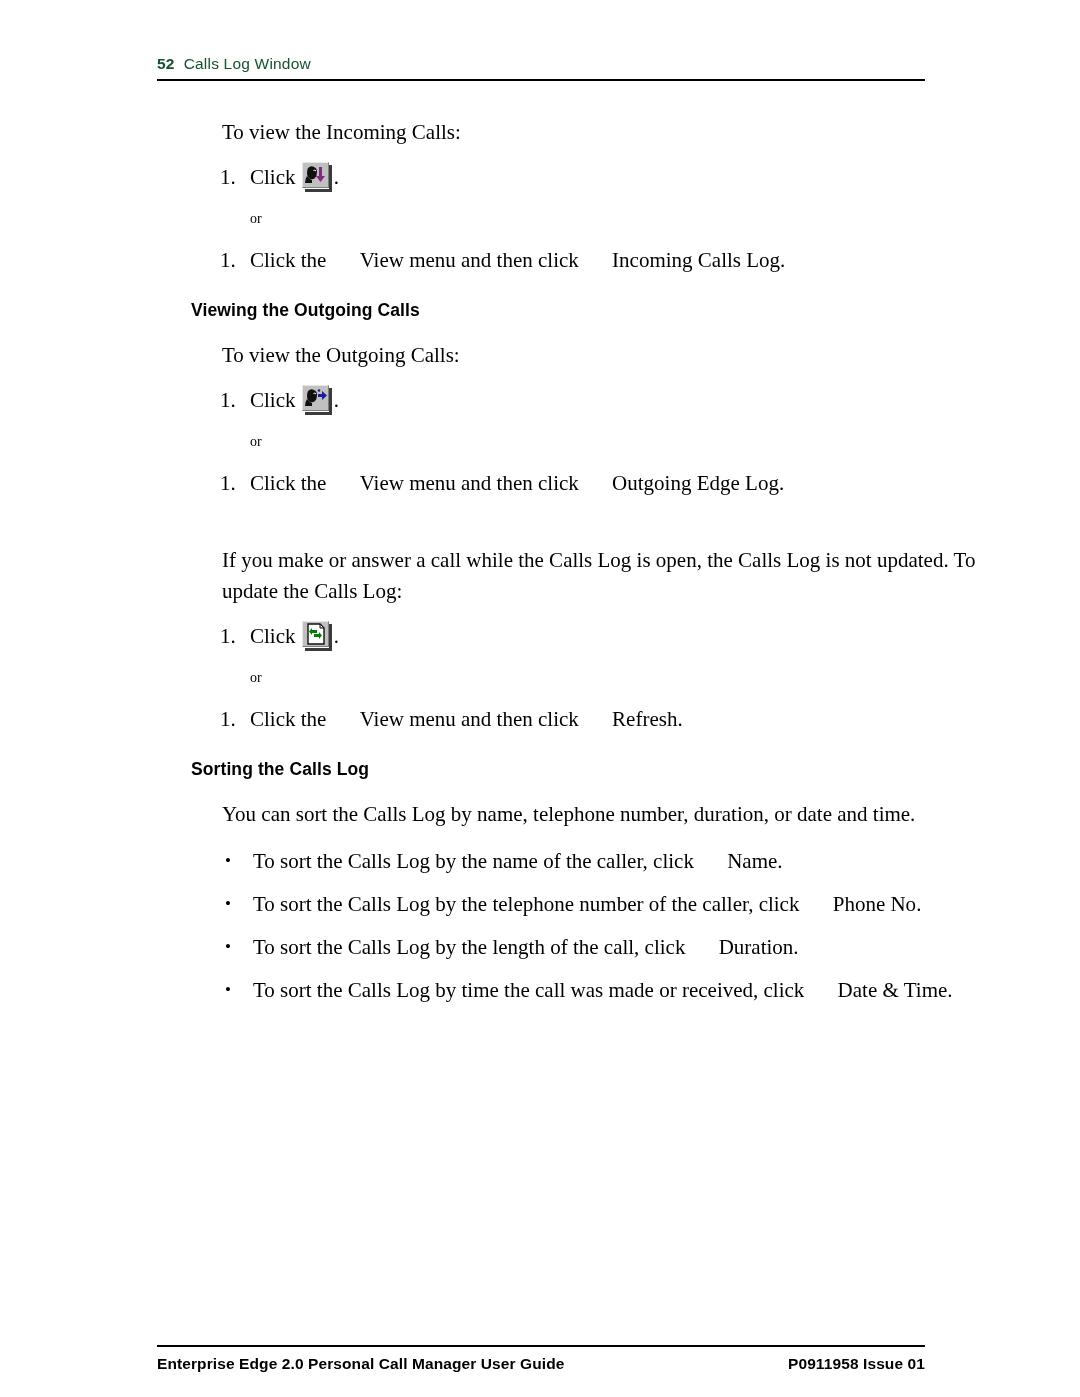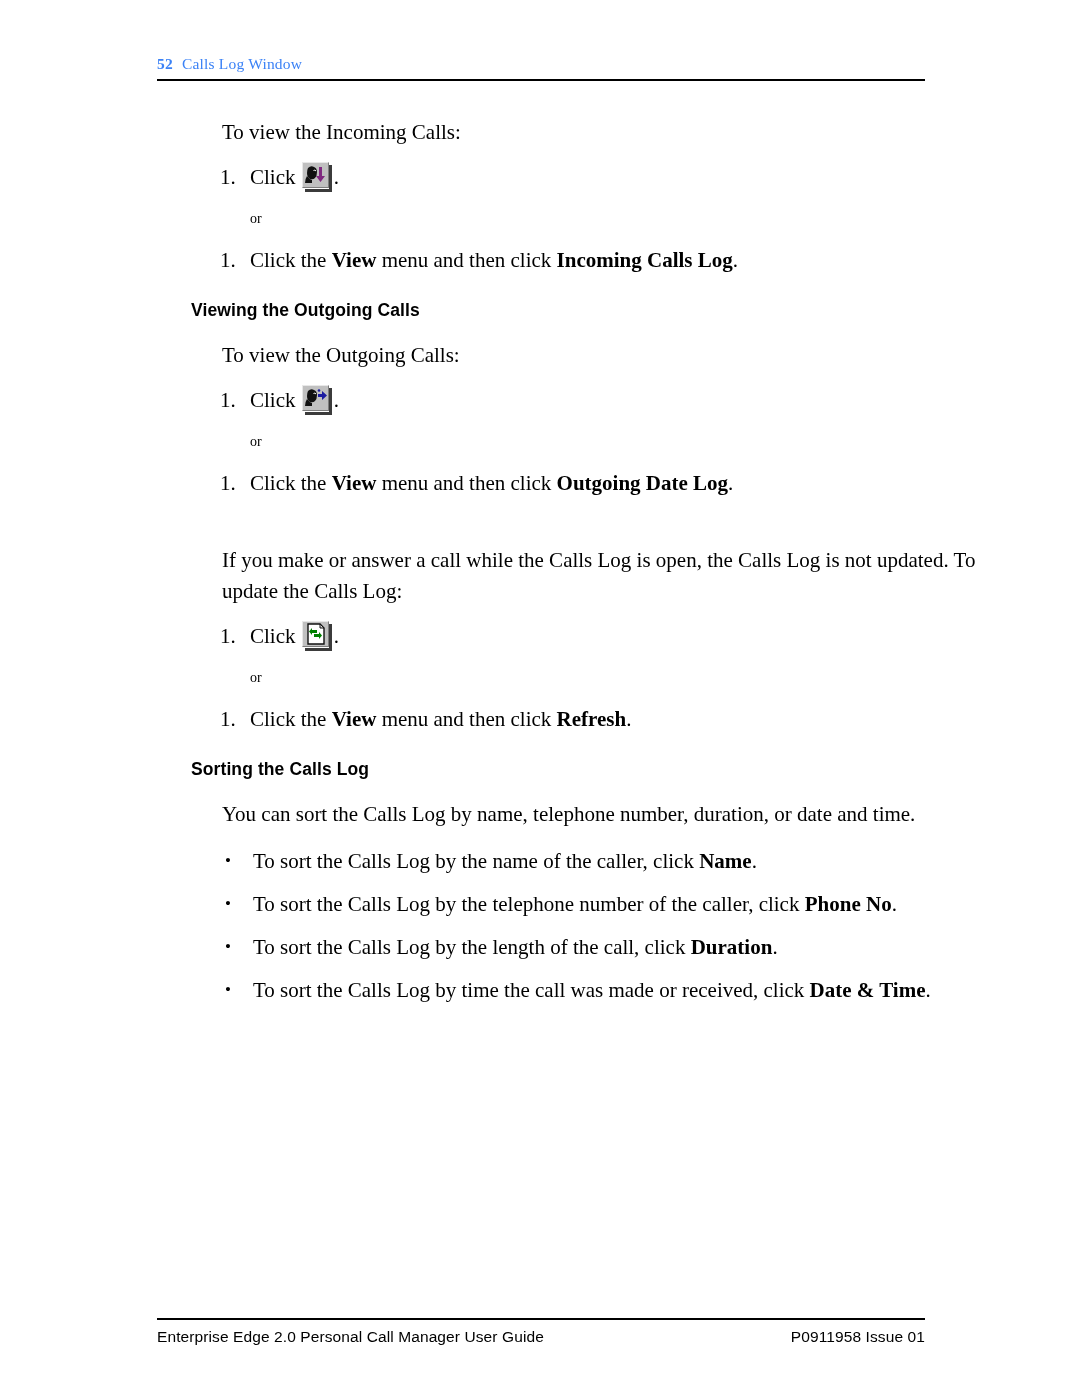--- a/index.html
+++ b/index.html
@@ -18,25 +18,25 @@
   }
 
   
   .header {
     position: absolute;
     left: 157px;
     top: 55px;
     width: 768px;
   }
   .header-line {
-    font-family: Liberation Serif, serif;
+    font-family: Liberation Sans, sans-serif;
     font-size: 15.5px;
     letter-spacing: 0.2px;
     white-space: nowrap;
-    color: #3b82f6;
+    color: #14532d;
   }
   .header-page-no {
     font-weight: bold;
     margin-right: 9px;
   }
   .header-rule {
     margin-top: 6px;
     border-top: 2.6px solid #000;
     width: 768px;
   }
@@ -94,21 +94,21 @@
     position: relative;
     padding-left: 28px;
   }
   .bullet-dot {
     position: absolute;
     left: 0;
     top: -1px;
     font-size: 17px;
   }
 
-  b, .b { font-weight: bold; }
+  b, .b { font-weight: normal; margin-left: 28px; }
 
   
   .sp-a { height: 19px; }
   .sp-b { height: 14px; }
   .sp-c { height: 24px; }
   .sp-d { height: 12px; }
   .sp-e { height: 16px; }
   .sp-f { height: 22px; }
 
   
@@ -152,22 +152,23 @@
   .iconbtn svg {
     position: absolute;
     left: 2px;
     top: 2px;
   }
 
   
   .footer {
     position: absolute;
     left: 157px;
-    top: 1318px;
+    top: 1345px;
     width: 768px;
+    font-weight: bold;
   }
   .footer-rule {
     border-top: 2.6px solid #000;
     width: 768px;
   }
   .footer-row {
     display: flex;
     justify-content: space-between;
     align-items: baseline;
     margin-top: 8px;
@@ -231,21 +232,21 @@
           <path d="M9.5 6.5 q1.5 -1 2.5 0.5" stroke="#ffffff" stroke-width="1" fill="none"></path>
           <path d="M14 7 l4 0 l0 -3 l5 4.5 l-5 4.5 l0 -3 l-4 0 z" fill="#1c1ca0"></path>
           <circle cx="15" cy="3.5" r="1.3" fill="#1c1ca0"></circle>
         </svg>
       </span><span>.</span>
     </div>
     <div class="sp-d"></div>
     <div class="or-line">or</div>
     <div class="sp-d"></div>
     <div class="step">
-      <span class="step-num">1.</span><span>Click the </span><b>View</b><span> menu and then click </span><b>Outgoing Date Log</b><span>.</span>
+      <span class="step-num">1.</span><span>Click the </span><b>View</b><span> menu and then click </span><b>Outgoing Edge Log</b><span>.</span>
     </div>
 
     <div class="sp-c"></div>
 
     <div class="sp-f"></div>
     <div class="para">If you make or answer a call while the Calls Log is open, the Calls Log is not updated. To update the Calls Log:</div>
     <div class="sp-b"></div>
     <div class="step">
       <span class="step-num">1.</span><span>Click</span>&nbsp;<span class="iconbtn">
         <span class="shadow-r"></span>

